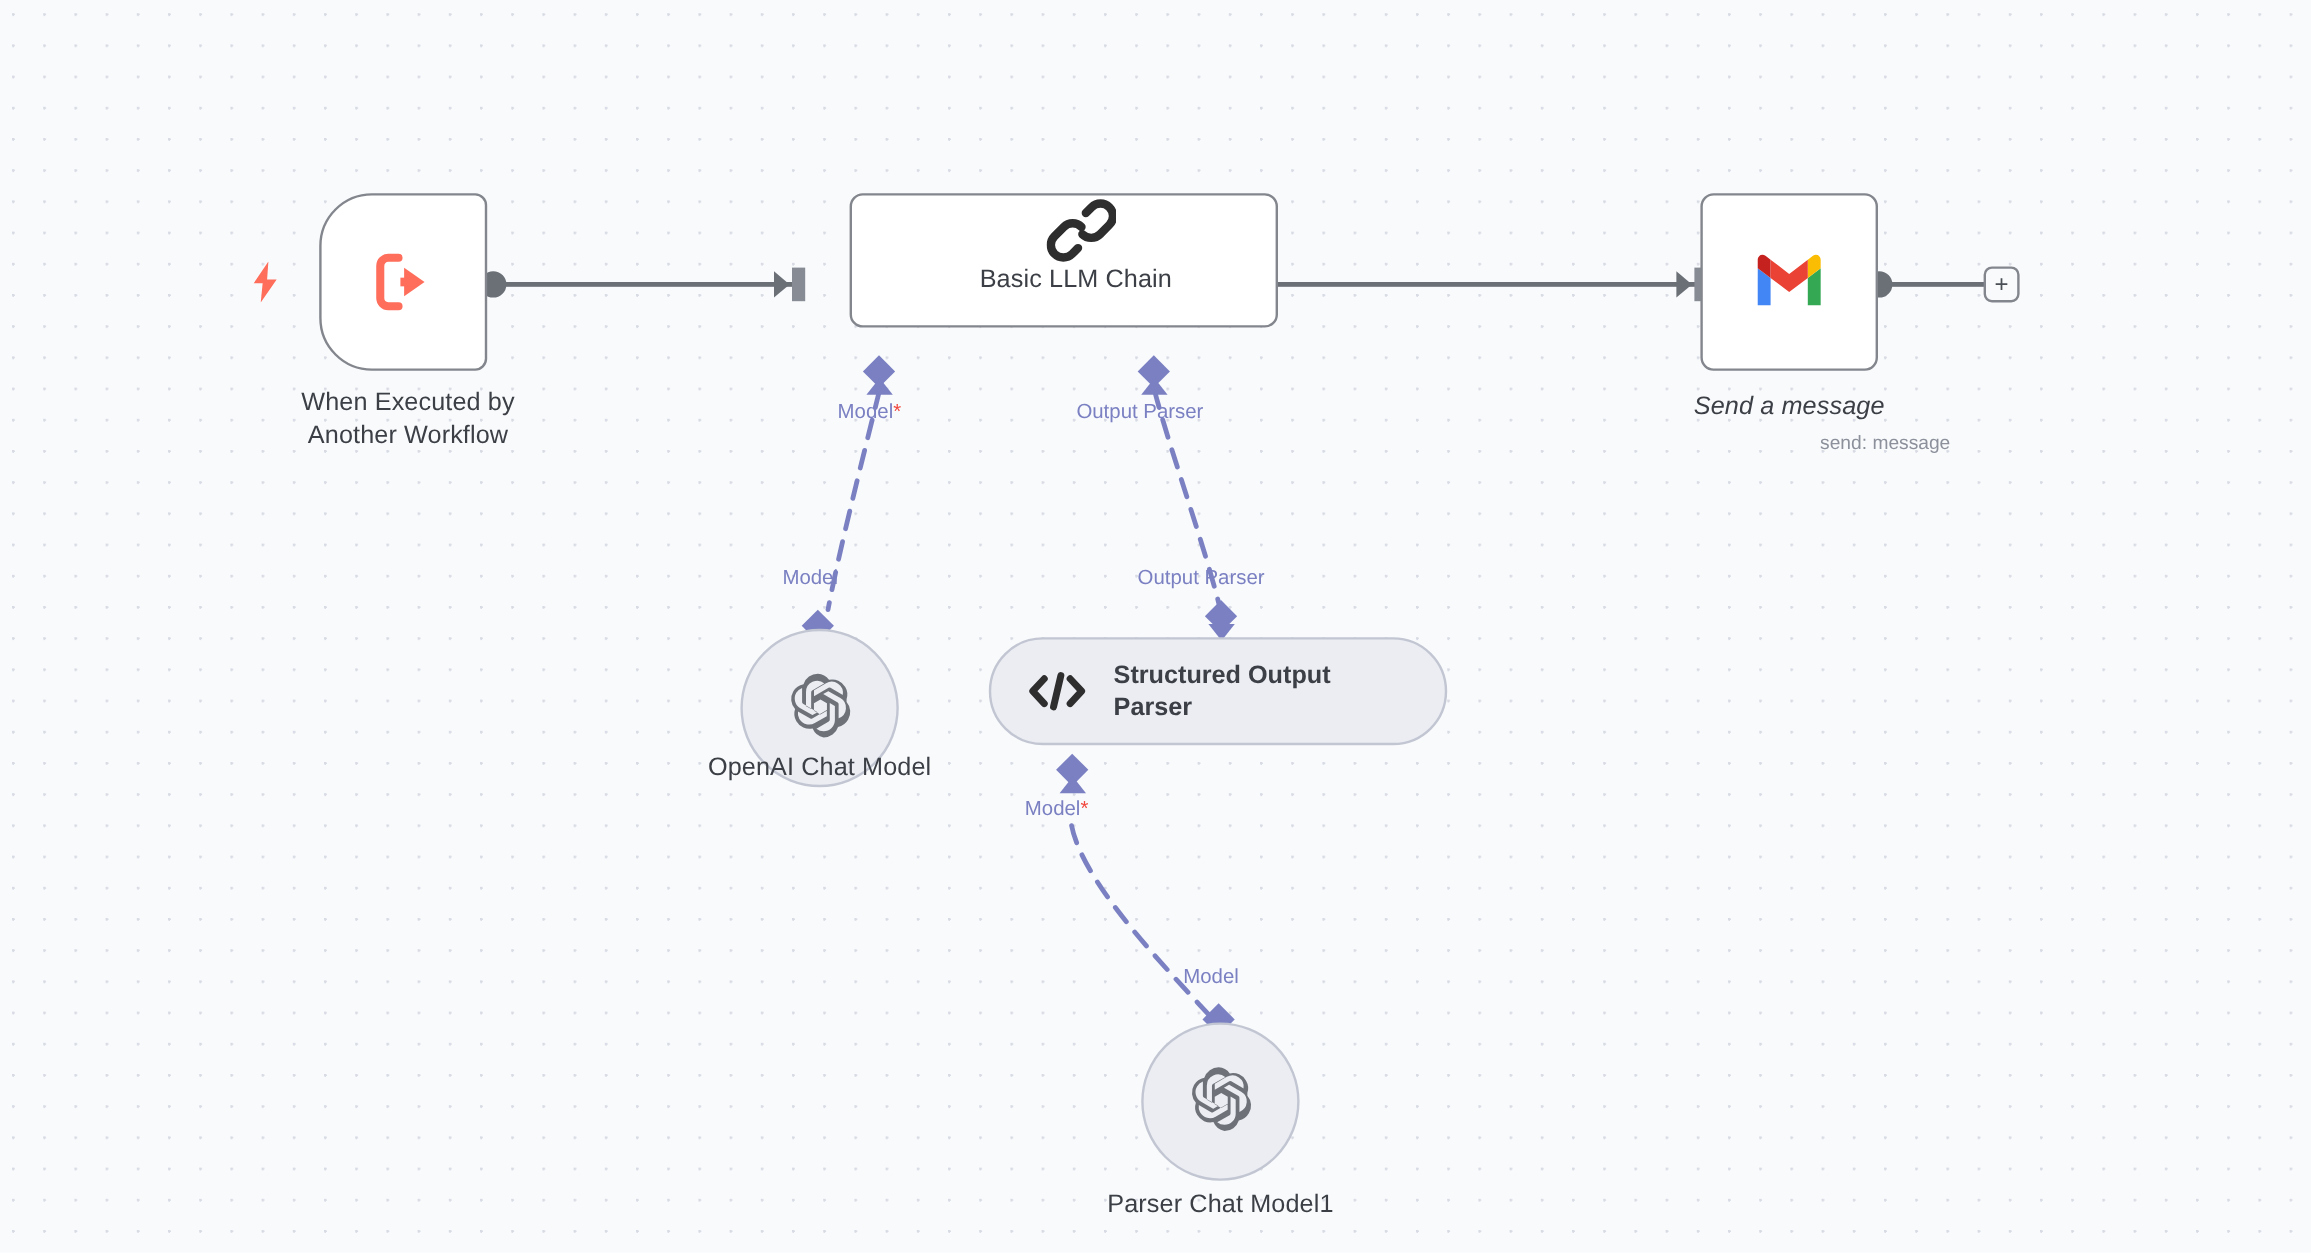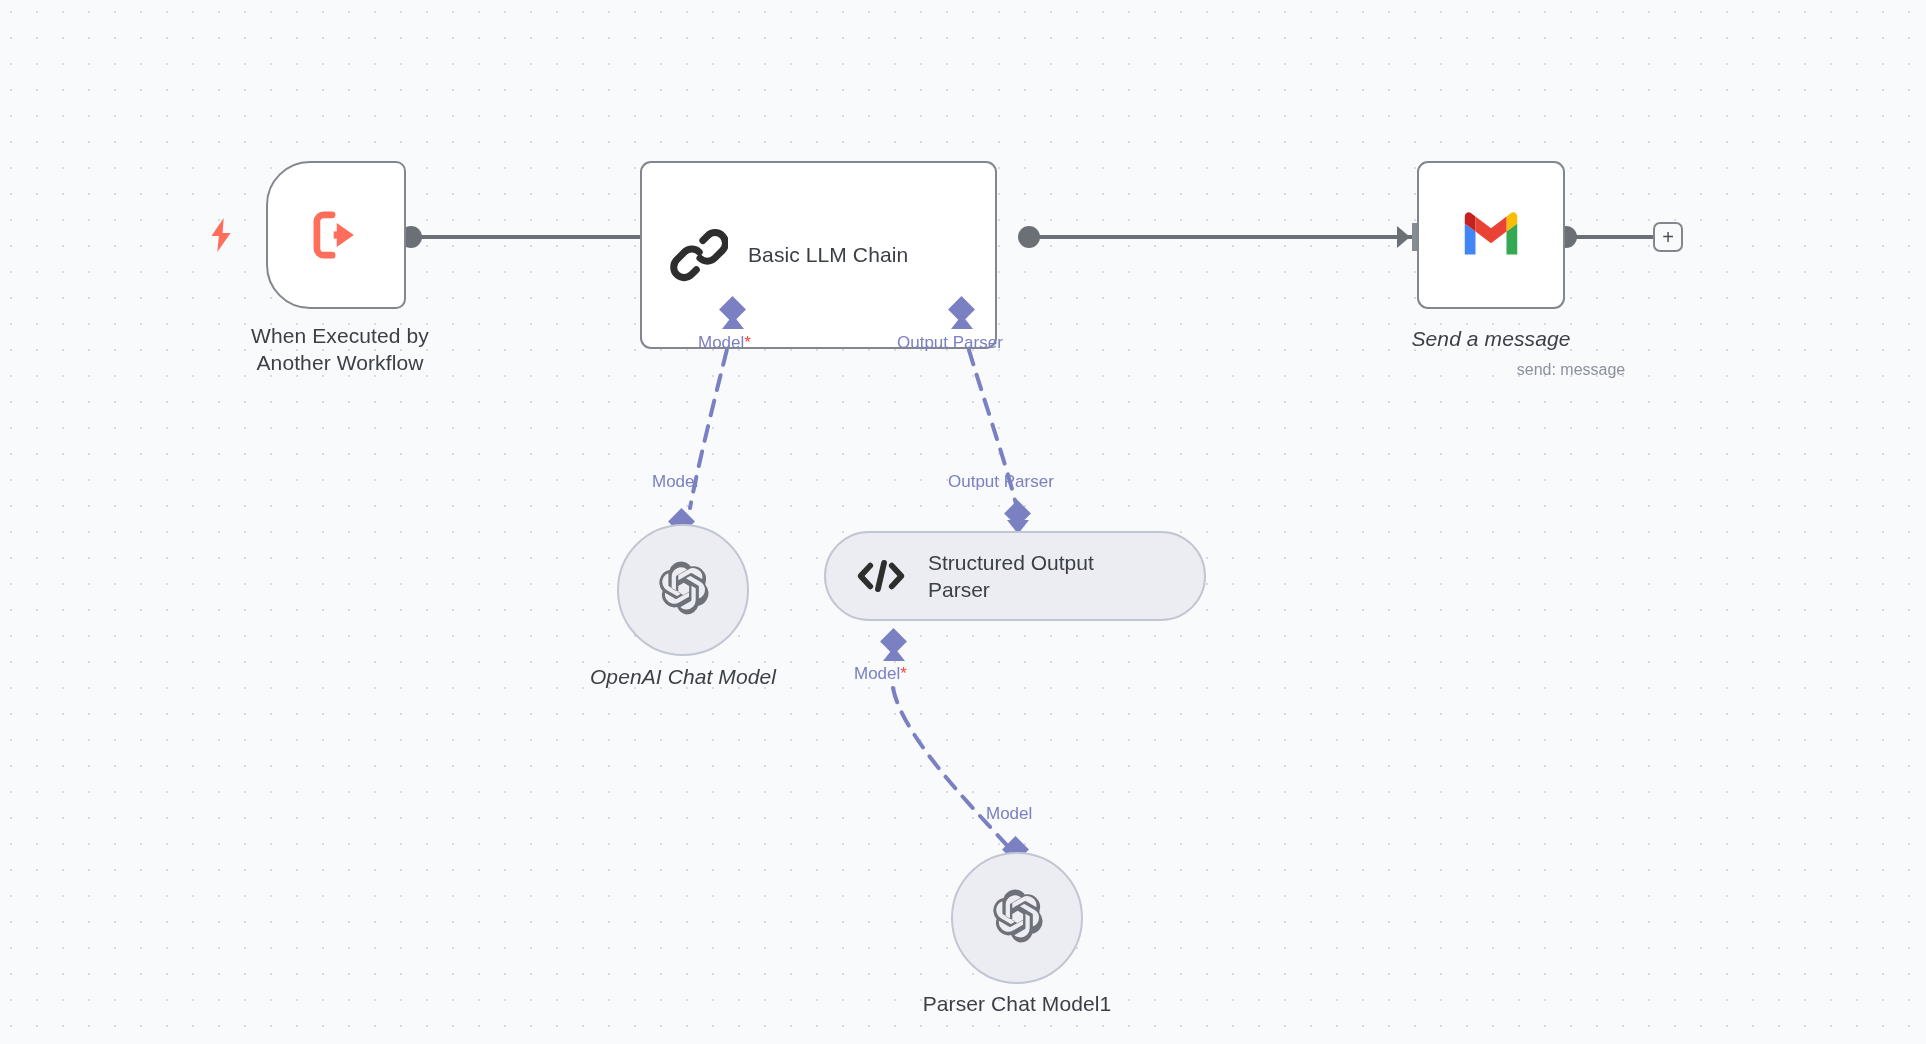--- a/index.html
+++ b/index.html
@@ -83,21 +83,21 @@
     background:#ebedf3;
     border:2px solid #c2c6d2;
     border-radius:50%;
     display:flex; align-items:center; justify-content:center;
   }
   .pill-node{
     position:absolute;
     background:#ebedf3;
     border:2px solid #c2c6d2;
     border-radius:60px;
-    display:flex; align-items:center;
+    display:flex; align-items:center;font-weight:bold;
   }
   .pill-icon{ margin-left:30px; display:flex; align-items:center;}
   .pill-title{
     margin-left:22px;
     color:#3c4046;
     font-size:21px;
     line-height:1.3;
     white-space:pre-line;
   }
 
@@ -208,21 +208,21 @@
       <svg width="62" height="62" viewBox="0 0 24 24">
         <path d="M10.5 4.2 H7.2 A2.6 2.6 0 0 0 4.6 6.8 v10.4 a2.6 2.6 0 0 0 2.6 2.6 h3.3" fill="none" stroke="#ff6d5b" stroke-width="2.6" stroke-linecap="round"></path>
         <path d="M12.3 7.4 L18.9 12 L12.3 16.6 Z" fill="#ff6d5b"></path>
         <rect x="11.1" y="10.6" width="5.4" height="2.8" fill="#ff6d5b"></rect>
       </svg>
     </div>
   </div>
   <div class="node-label" style="left:200px; top:322px; width:280px;">When Executed by
 Another Workflow</div>
 
-  <div class="chain-node" style="left:640px; top:161px; width:357px; height:188px;">
+  <div class="chain-node" style="left:708px; top:161px; width:357px; height:112px;flex-direction:column;">
     <span class="chain-icon">
       <svg width="58" height="58" viewBox="0 0 24 24">
         <g fill="none" stroke="#2e2e2e" stroke-width="2.9" stroke-linecap="round">
           <path d="M13.6 6.0 l2.0 -2.0 a4.3 4.3 0 0 1 6.1 6.1 l-3.2 3.2 a4.3 4.3 0 0 1 -6.1 0"></path>
           <path d="M10.9 18.1 l-2.0 2.0 a4.3 4.3 0 0 1 -6.1 -6.1 l3.2 -3.2 a4.3 4.3 0 0 1 6.1 0"></path>
         </g>
       </svg>
     </span>
     <span class="chain-title">Basic LLM Chain</span>
   </div>
@@ -255,21 +255,21 @@
   <div class="dia-tri-down" style="left:671px; top:528px;"></div>
   <div class="port-label" style="left:652px; top:472px;">Model</div>
 
   <div class="circle-node" style="left:617px; top:524px; width:132px; height:132px;">
     <span>
       <svg width="58" height="58" viewBox="0 0 24 24">
         <path d="M21.3 9.8a5.1 5.1 0 0 0-.45-4.2 5.2 5.2 0 0 0-5.6-2.5A5.2 5.2 0 0 0 11.4 1a5.2 5.2 0 0 0-4.95 3.6A5.2 5.2 0 0 0 2.9 7.1a5.2 5.2 0 0 0 .64 6.1 5.1 5.1 0 0 0 .45 4.2 5.2 5.2 0 0 0 5.6 2.5A5.2 5.2 0 0 0 13.4 23a5.2 5.2 0 0 0 4.96-3.62 5.2 5.2 0 0 0 3.45-2.5 5.2 5.2 0 0 0-.5-6.1Zm-7.9 11.05a3.9 3.9 0 0 1-2.48-.9l.12-.07 4.12-2.38a.68.68 0 0 0 .34-.58V11.1l1.74 1.01a.06.06 0 0 1 .03.05v4.82a3.88 3.88 0 0 1-3.87 3.87ZM5.02 16.6a3.87 3.87 0 0 1-.46-2.6l.12.08 4.12 2.38a.67.67 0 0 0 .67 0l5.03-2.9v2.01a.07.07 0 0 1-.03.06l-4.13 2.38a3.88 3.88 0 0 1-5.3-1.42Zm-1.08-9a3.87 3.87 0 0 1 2.02-1.7v4.9a.66.66 0 0 0 .33.58l5.01 2.89-1.74 1a.06.06 0 0 1-.06 0L5.37 12.9a3.88 3.88 0 0 1-1.42-5.3Zm14.32 3.33-5.03-2.92 1.74-1a.06.06 0 0 1 .06 0l4.13 2.39a3.87 3.87 0 0 1-.6 6.98v-4.88a.67.67 0 0 0-.3-.57Zm1.73-2.6-.12-.08-4.12-2.4a.67.67 0 0 0-.67 0l-5.02 2.9V6.73a.06.06 0 0 1 .03-.06l4.13-2.37a3.87 3.87 0 0 1 5.75 4.01ZM9.1 13.2l-1.75-1a.07.07 0 0 1-.03-.05V7.32a3.87 3.87 0 0 1 6.35-2.97l-.12.07L9.43 6.8a.68.68 0 0 0-.34.58l-.01 5.8Zm.95-2.04 2.24-1.29 2.24 1.29v2.58l-2.24 1.29-2.24-1.29v-2.58Z" fill="#6e7278"></path>
       </svg>
     </span>
   </div>
-  <div class="node-label" style="left:563px; top:663px; width:240px;font-style:italic;">OpenAI Chat Model</div>
+  <div class="node-label" style="left:563px; top:626px; width:240px;">OpenAI Chat Model</div>
 
   <div class="diamond" style="left:1008px; top:504px;"></div>
   <div class="dia-tri-down" style="left:1007px; top:520px;"></div>
   <div class="port-label" style="left:948px; top:472px;">Output Parser</div>
 
   <div class="pill-node" style="left:824px; top:531px; width:382px; height:90px;">
     <span class="pill-icon">
       <svg width="50" height="40" viewBox="0 0 26 20">
         <g fill="none" stroke="#2e2e2e" stroke-width="3" stroke-linecap="round" stroke-linejoin="round">
           <path d="M7.4 4.6 L2.4 10 L7.4 15.4"></path>

